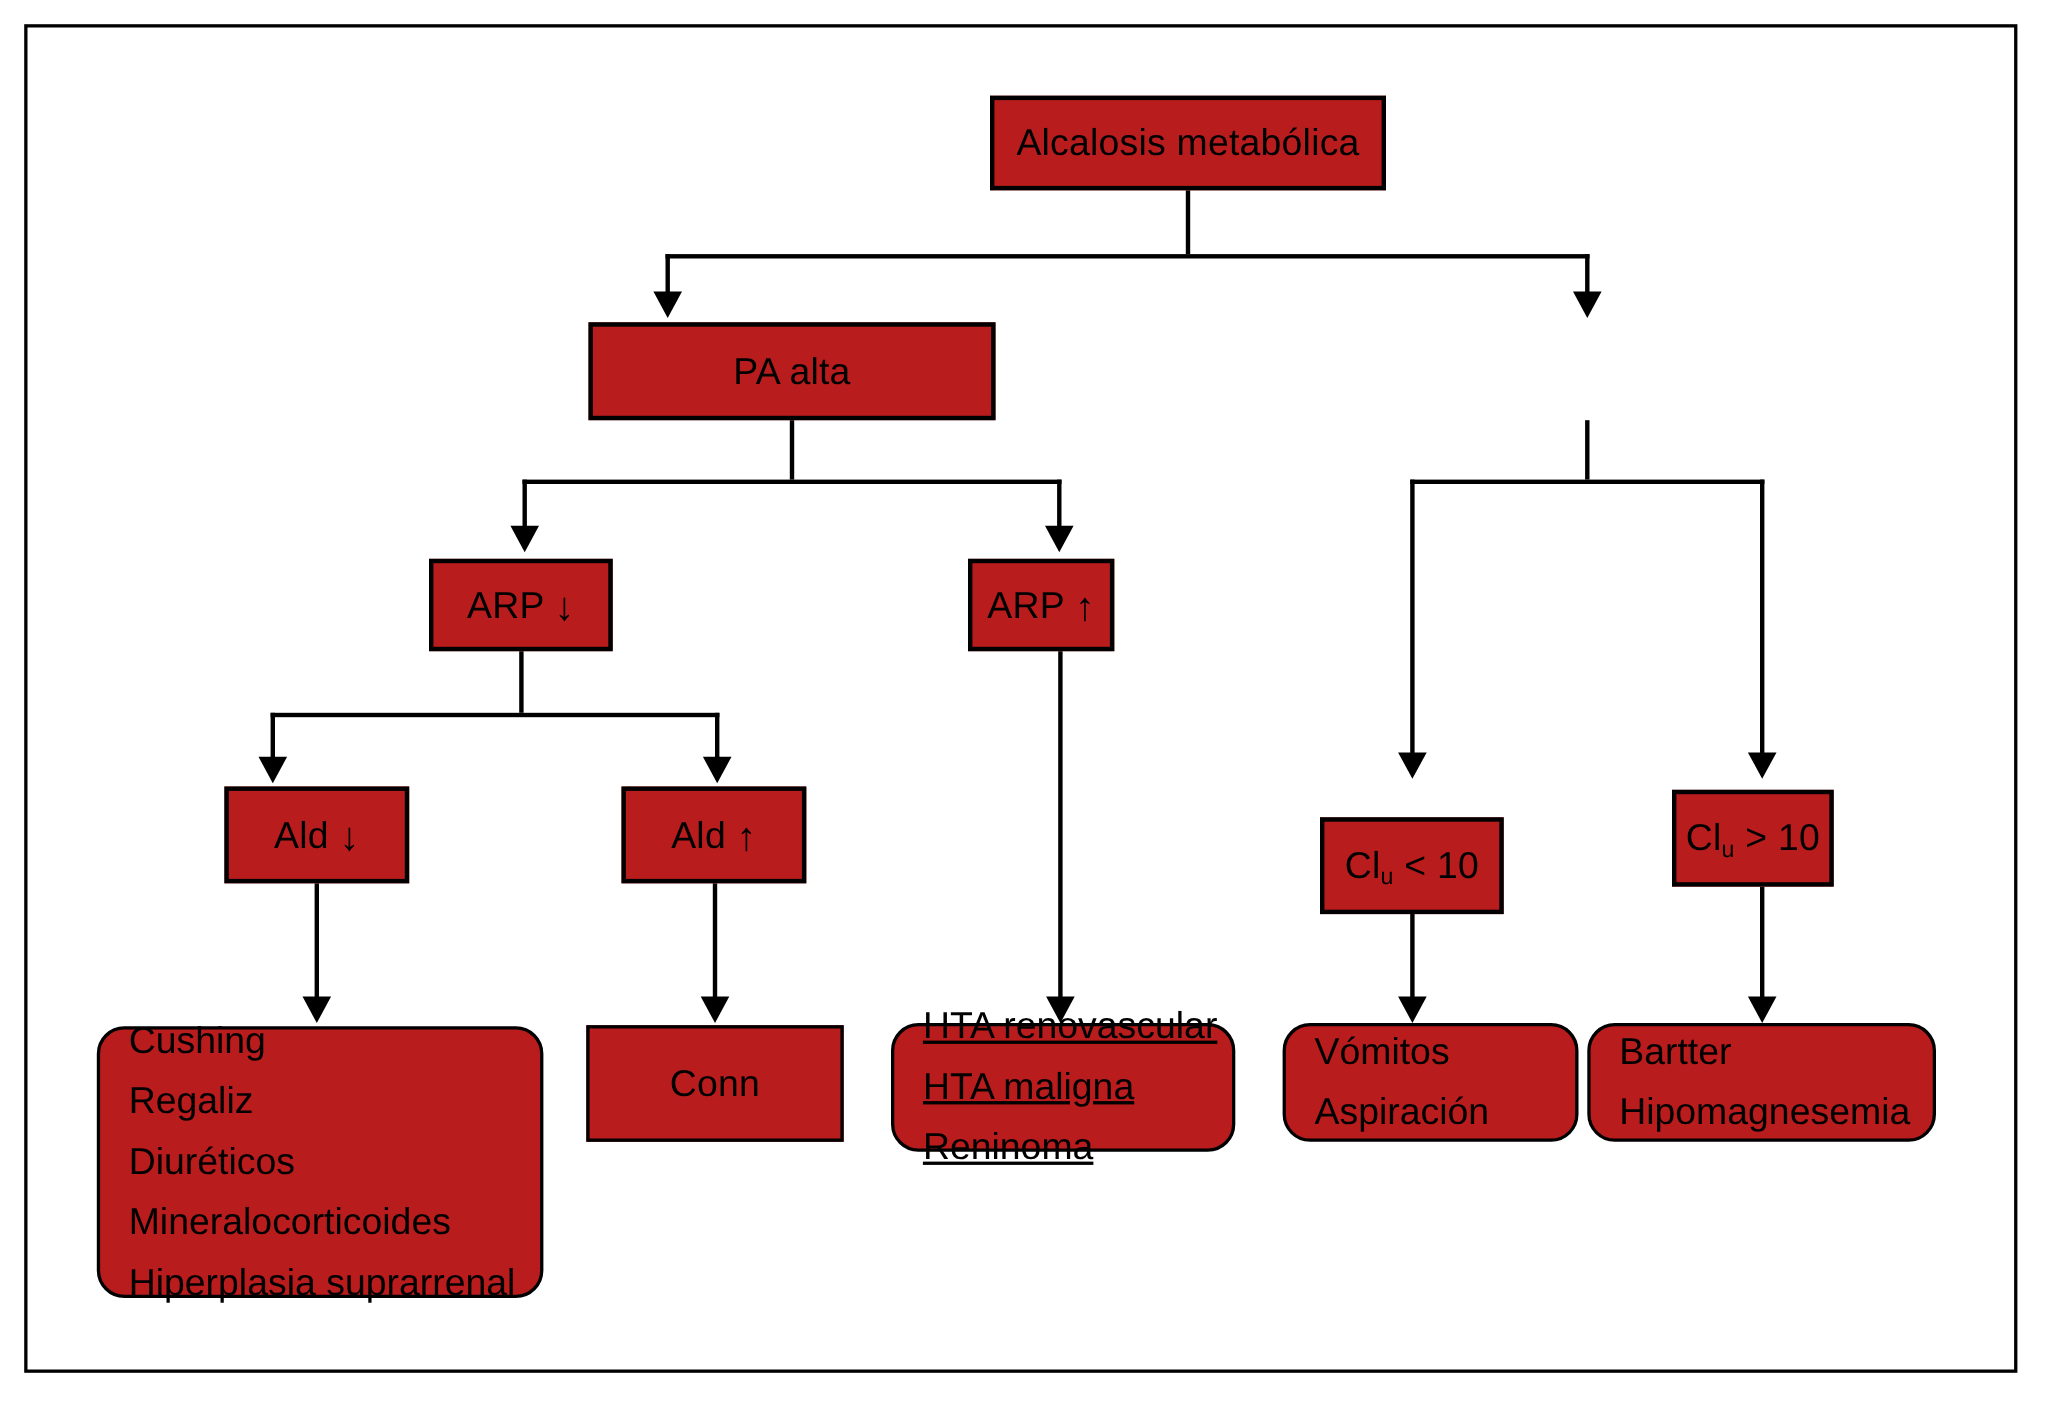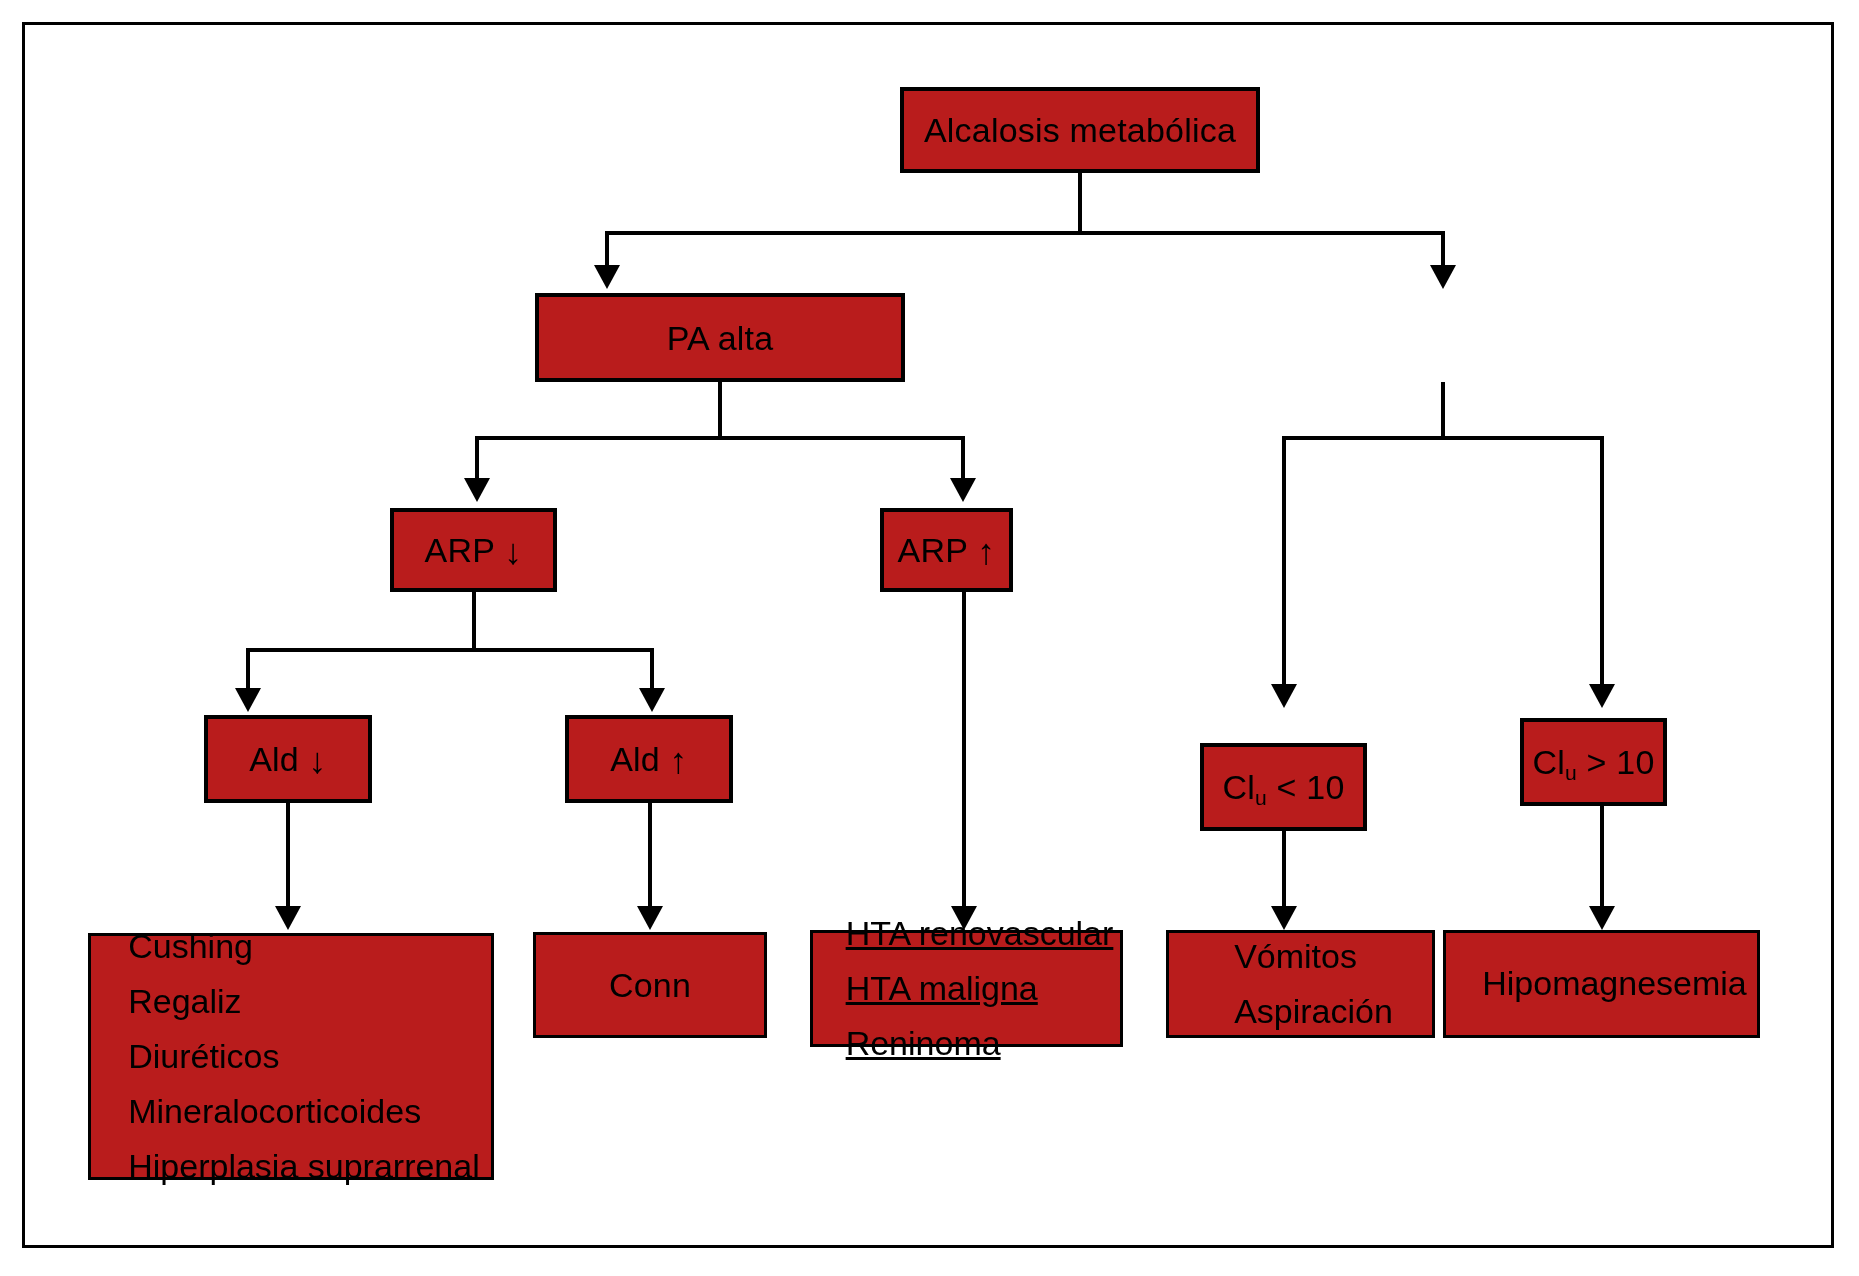--- a/index.html
+++ b/index.html
@@ -34,22 +34,23 @@
     box-sizing: border-box;
     display: flex;
     align-items: center;
     z-index: 3;
   }
   .node.center {
     justify-content: center;
     text-align: center;
   }
   .node.listbox {
-    justify-content: center;
+    justify-content: flex-start;
     align-items: center;
+    border-radius: 25px;
   }
   .node .label {
     font-size: 34px;
     line-height: 1.0;
     letter-spacing: 0.2px;
     white-space: nowrap;
   }
   .node.thin { border-width: 3px; }
   .lines {
     font-size: 34px;
@@ -213,17 +214,18 @@
 
   <div class="node listbox thin" style="left:1166px; top:930px; width:269px; height:108px;">
     <div class="lines">
       <div>Vómitos</div>
       <div>Aspiración</div>
     </div>
   </div>
 
   <div class="node listbox thin" style="left:1443px; top:930px; width:317px; height:108px;">
     <div class="lines">
+      <div>Bartter</div>
       <div>Hipomagnesemia</div>
     </div>
   </div>
 
 </div>
 
 </body></html>

